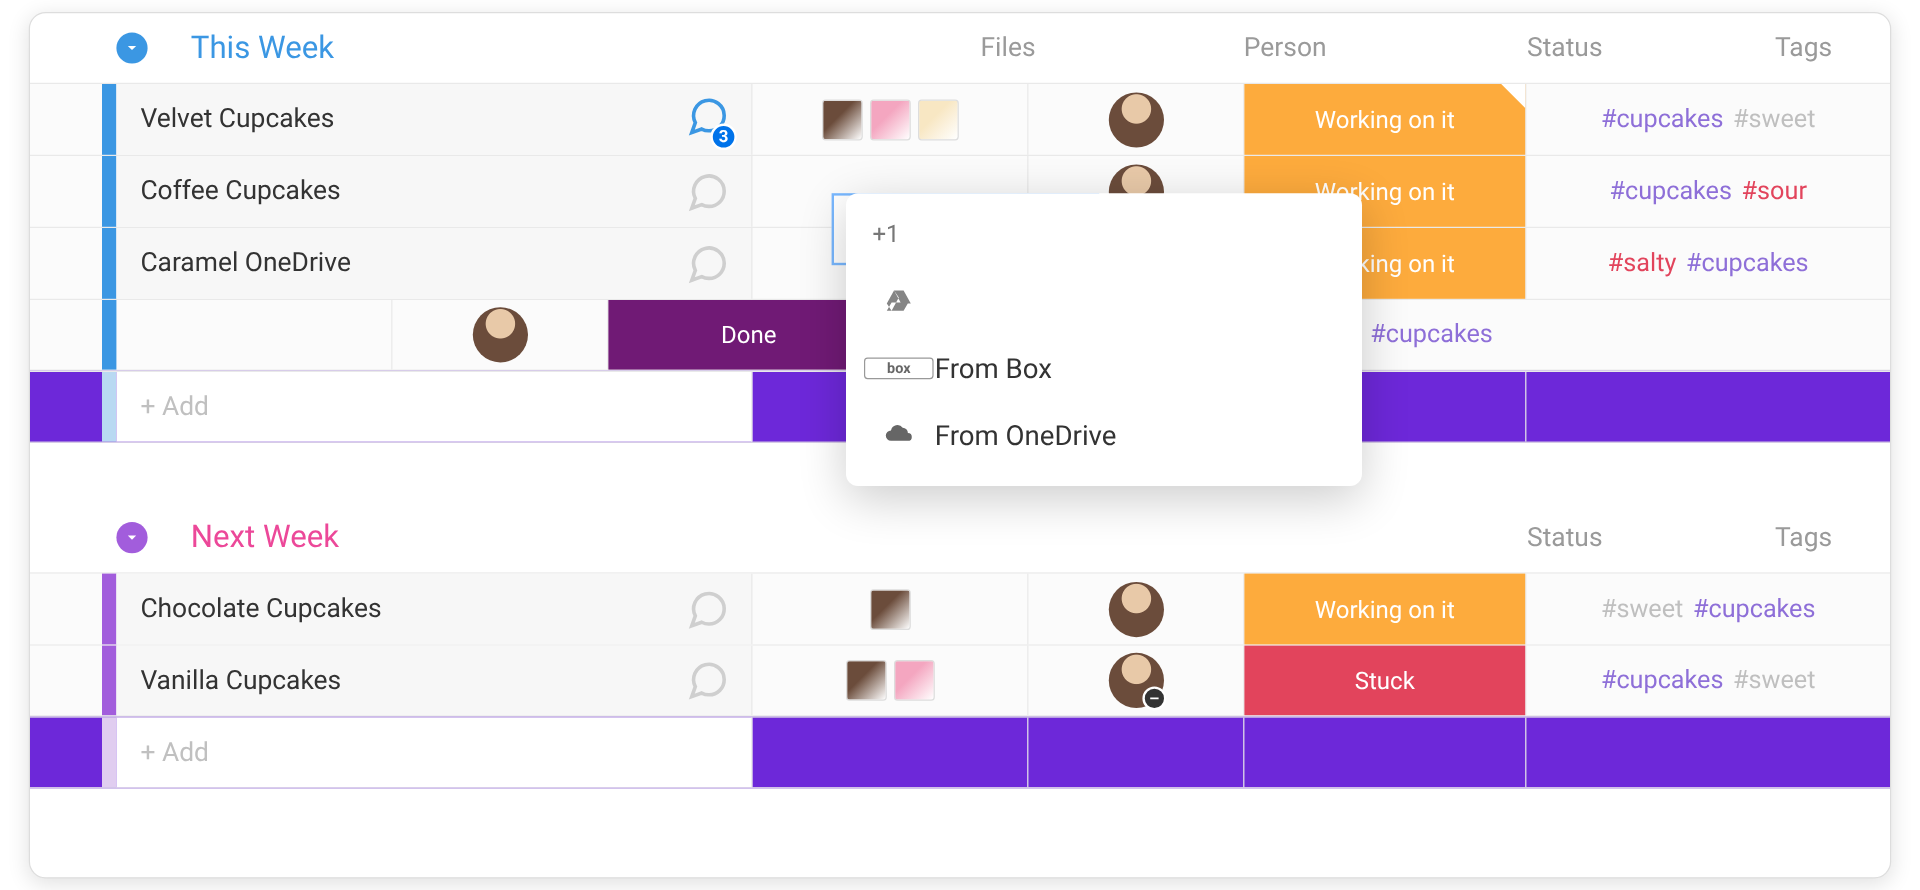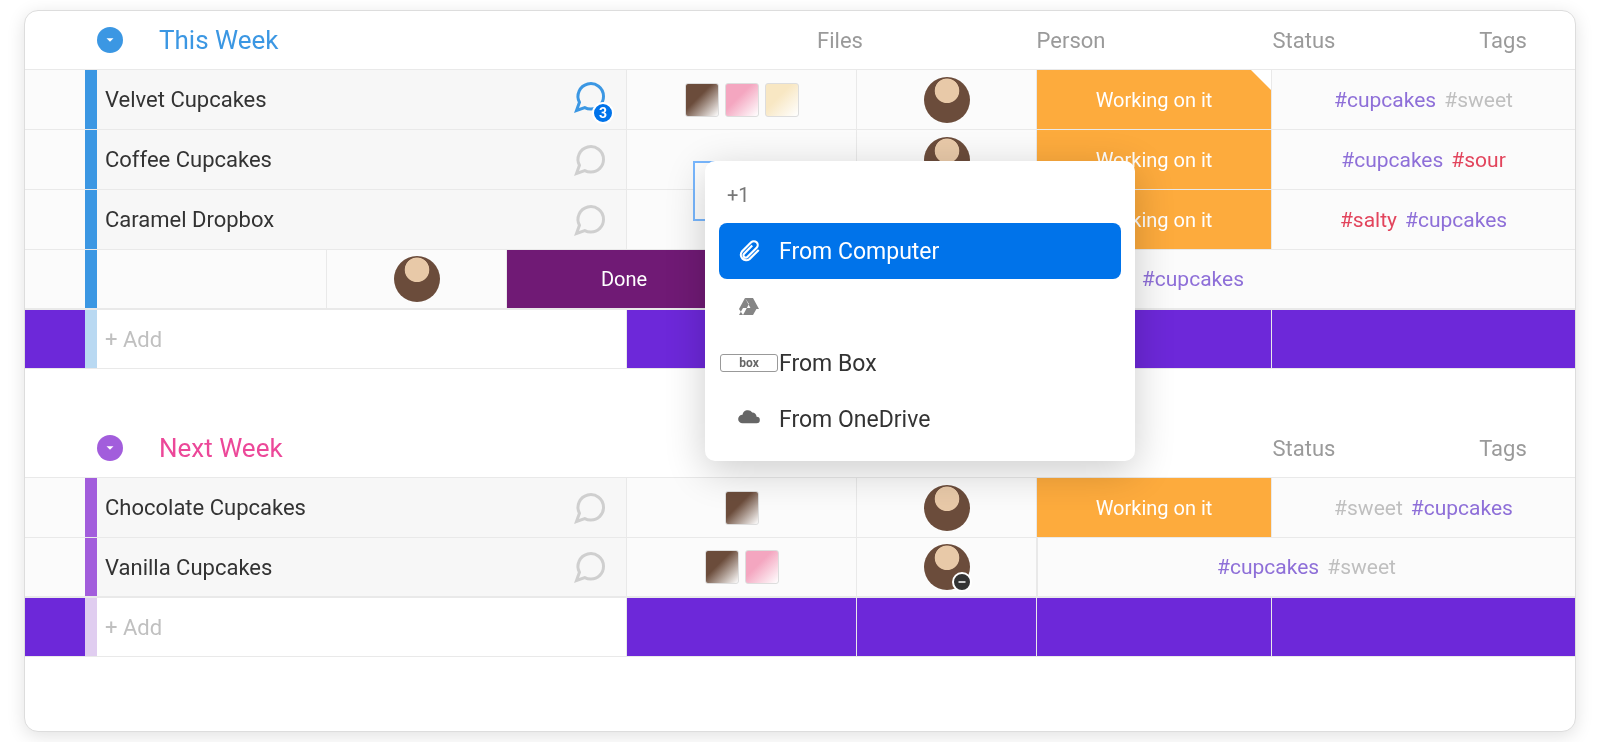--- a/index.html
+++ b/index.html
@@ -57,21 +57,21 @@
     border-top: 1px solid #e9e9e9;
     background: #fbfbfb;
   }
   .row:last-child { border-bottom: 1px solid #e9e9e9; }
   .row .spacer { flex: 0 0 60px; }
   .row .colorbar { flex: 0 0 12px; }
   .row .name-cell {
     flex: 0 0 530px;
     display: flex;
     align-items: center;
-    padding-left: 8px;
+    padding-left: 20px;
     font-size: 22px;
     color: #333;
     border-right: 1px solid #e9e9e9;
     position: relative;
     background: #f7f7f7;
     text-align: center;
   }
   .row .name-cell .chat {
     margin-left: auto;
     margin-right: 18px;
@@ -253,21 +253,21 @@
       <span class="status-cell " style="background:#fdab3d">Working on it</span>
       <span class="tags-cell">
             <span style="color:#8e6fd8">#cupcakes</span> 
             <span style="color:#e2445c">#sour</span>
           </span>
     </div>
         <div class="row">
       <span class="spacer"></span>
       <span class="colorbar" style="background:#3b97e3"></span>
       <span class="name-cell">
-        <span>Caramel Dropbox</span>
+        <span>Caramel OneDrive</span>
         <span class="chat">
               <svg class="chat-bubble" viewBox="0 0 24 24">
                 <path fill="none" stroke="#cfcfcf" stroke-width="2" d="M21 11.5a8.38 8.38 0 01-8.5 8.5 8.5 8.5 0 01-4-.96L3 21l1.96-5.5A8.5 8.5 0 1121 11.5z"></path>
               </svg>
             </span>
       </span>
       <span class="files-cell"></span>
       <span class="person-cell">
             <span class="avatar" style="background:radial-gradient(circle at 50% 30%, #e8c9a8 30%, #6b4c3b 32%)">
     
@@ -367,20 +367,21 @@
           </span>
       <span class="person-cell">
             <span class="avatar" style="background:radial-gradient(circle at 50% 30%, #e8c9a8 30%, #6b4c3b 32%)">
     <span class="avatar-badge">
                 <svg viewBox="0 0 24 24" width="12" height="12">
                   <path d="M5 12h14" stroke="#fff" stroke-width="3"></path>
                 </svg>
               </span>
   </span>
           </span>
+      <span class="status-cell " style="background:#e2445c">Stuck</span>
       <span class="tags-cell">
             <span style="color:#8e6fd8">#cupcakes</span> 
             <span style="color:#bfbfbf">#sweet</span>
           </span>
     </div>
       </div>
 
     <div class="row add-row">
       <span class="spacer"></span>
       <span class="colorbar" style="background:#e0cdf0"></span>
@@ -390,28 +391,20 @@
       <span class="status-cell"></span>
       <span class="tags-cell"></span>
     </div>
   </div>
 
   <div class="files-select-outline"></div>
 
   <div class="popup">
     <div class="popup-badge">+1</div>
     <div id="popup-items">
-        <div class="popup-item selected">
-    <span class="pi-icon">
-            <svg viewBox="0 0 24 24" width="26" height="26">
-              <path fill="none" stroke="#fff" stroke-width="2" d="M21 11l-8.5 8.5a5 5 0 01-7-7L14 4a3.5 3.5 0 015 5l-8.5 8.5a2 2 0 01-3-3L15 7"></path>
-            </svg>
-          </span>
-    <span>From Computer</span>
-  </div>
         <div class="popup-item ">
     <span class="pi-icon">
             <svg viewBox="0 0 24 24" width="24" height="24">
               <path fill="#666" d="M8 3h8l6 11h-8zM2 20l4-7h14l-4 7zM8 3L2 14l4 6 6-11z" opacity="0.8"></path>
             </svg>
           </span>
   </div>
         <div class="popup-item ">
     <span class="pi-icon">
             <span style="font-size:12px;color:#666;font-weight:700;border:1px solid #999;padding:1px 18px;border-radius:3px">box</span>

